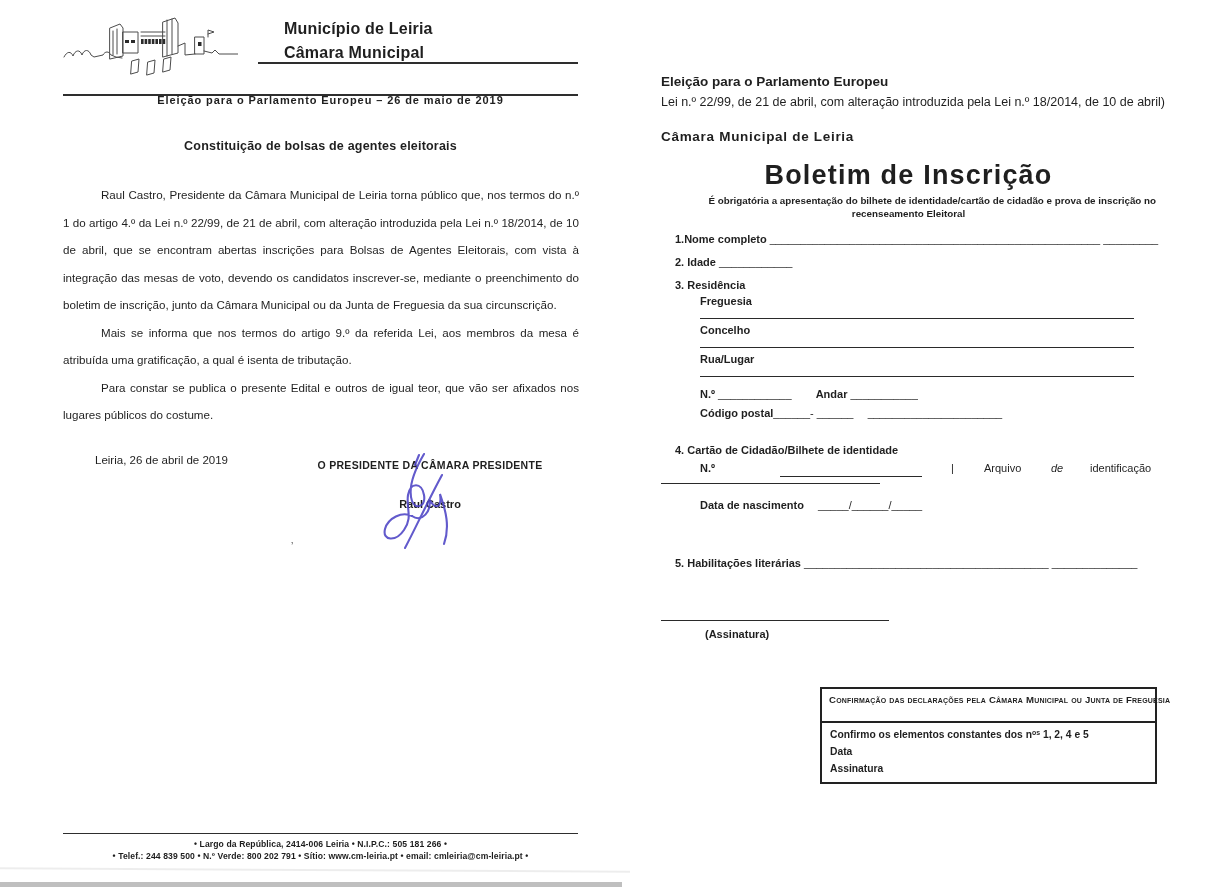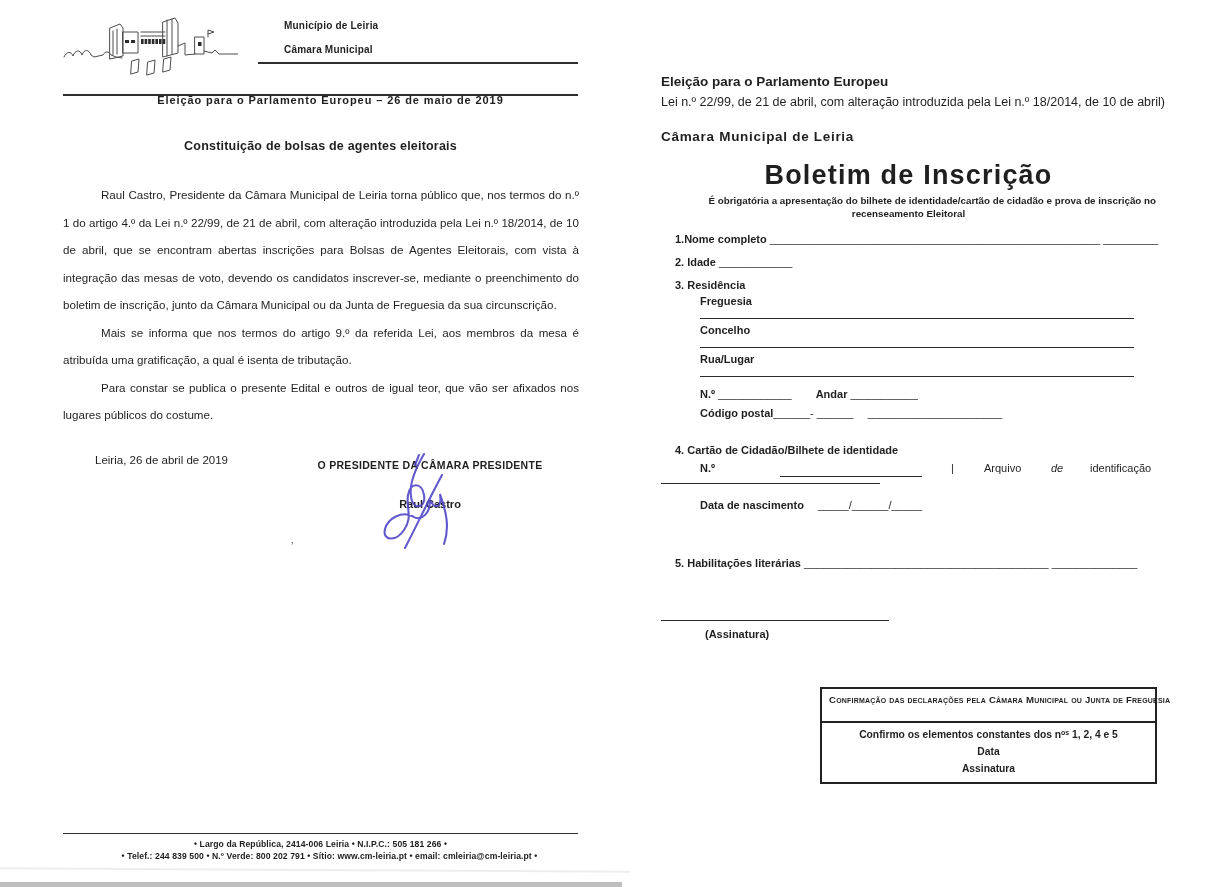--- a/index.html
+++ b/index.html
@@ -5,21 +5,21 @@
   html,body{margin:0;padding:0;background:#ffffff;}
   .canvas{
     position:relative;width:1213px;height:887px;background:#ffffff;overflow:hidden;
     font-family:"Liberation Sans", sans-serif;color:#1f1f1f;
   }
   .abs{position:absolute;}
   .b{font-weight:bold;}
   .ctr{text-align:center;}
   .rule{background:#2e2e2e;}
   
-  .org-name{font-size:10px;font-weight:bold;letter-spacing:.2px;}
+  .org-name{font-size:16px;font-weight:bold;letter-spacing:.2px;}
   .banner{font-size:11px;font-weight:bold;letter-spacing:.9px;}
   .edital-title{font-size:12.5px;font-weight:bold;letter-spacing:.2px;}
   .body-text p{margin:0;font-size:11.6px;line-height:27.5px;text-align:justify;text-indent:38px;}
   .body-text p:last-child{margin-top:0;}
   .date-line{font-size:11.5px;}
   .pres-title{font-size:10.5px;font-weight:bold;letter-spacing:.3px;}
   .pres-name{font-size:11px;font-weight:bold;}
   .footer-text{font-size:8.6px;font-weight:600;letter-spacing:.1px;line-height:12px;color:#1d1d1d;}
   .stray{font-size:10px;color:#444;}
   
@@ -34,21 +34,21 @@
   .hline{border-bottom:1.5px solid #2a2a2a;height:0;}
   .gap{display:inline-block;width:18px;}
   .gap-sm{display:inline-block;width:8px;}
   .confirm-box{
     width:333px;border:2px solid #222;background:#fff;
   }
   .confirm-head{
     font-size:9.6px;font-weight:bold;font-variant:small-caps;letter-spacing:.2px;
     padding:5px 7px 16px 7px;border-bottom:2px solid #222;white-space:nowrap;
   }
-  .confirm-line{font-size:10.3px;font-weight:600;padding:6px 8px 0 8px;text-align:center;}
+  .confirm-line{font-size:10.3px;font-weight:600;padding:6px 8px 0 8px;}
   .confirm-line:last-child{padding-bottom:8px;}
   .scan-strip{background:#bfbfbf;}
   .scan-edge{background:rgba(0,0,0,0.07);transform:rotate(.3deg);}
   svg{display:block;}
 </style>
 </head>
 <body>
 
 <div class="canvas">
 
@@ -111,21 +111,21 @@
         <path d="M40,67 C50,74 60,62 57,50 C64,62 70,58 68,45 C74,62 78,78 72,95"></path>
         <path d="M70,26 C58,48 44,78 33,99"></path>
         <path d="M47,6 L43,16"></path>
       </svg>
     </div>
 
     <div class="abs stray" style="left:291px;top:541px;">’</div>
 
     <div class="abs rule" style="left:63px;top:833px;width:515px;height:1.2px;"></div>
     <div class="abs footer-text ctr" style="left:63px;top:838px;width:515px;">• Largo da República, 2414-006 Leiria • N.I.P.C.: 505 181 266 •</div>
-    <div class="abs footer-text ctr" style="left:72px;top:850px;width:515px;">• Telef.: 244 839 500 • N.º Verde: 800 202 791 • Sítio: www.cm-leiria.pt • email: cmleiria@cm-leiria.pt •</div>
+    <div class="abs footer-text ctr" style="left:63px;top:850px;width:515px;">• Telef.: 244 839 500 • N.º Verde: 800 202 791 • Sítio: www.cm-leiria.pt • email: cmleiria@cm-leiria.pt •</div>
     <div class="abs scan-edge" style="left:0px;top:869px;width:630px;height:1.5px;"></div>
   </section>
 
   <section>
 
     <div class="abs r-h1" style="left:661px;top:74px;">Eleição para o Parlamento Europeu</div>
     <div class="abs r-law" style="left:661px;top:95px;">Lei n.º 22/99, de 21 de abril, com alteração introduzida pela Lei n.º 18/2014, de 10 de abril)</div>
     <div class="abs r-muni" style="left:661px;top:129px;">Câmara Municipal de Leiria</div>
 
     <div class="abs form-title ctr" style="left:661px;top:160px;width:495px;">Boletim de Inscrição</div>

